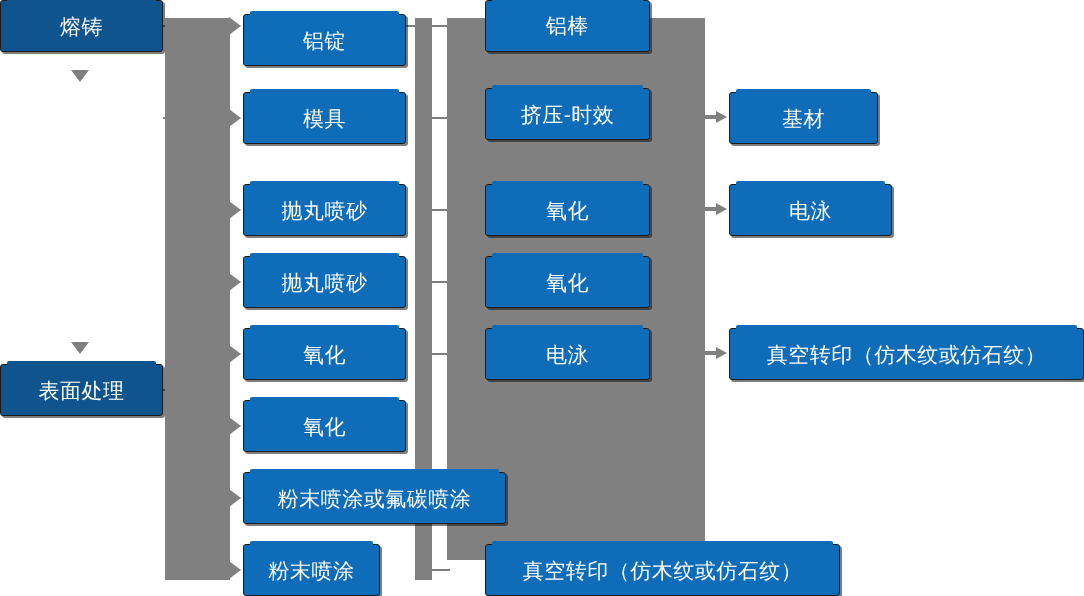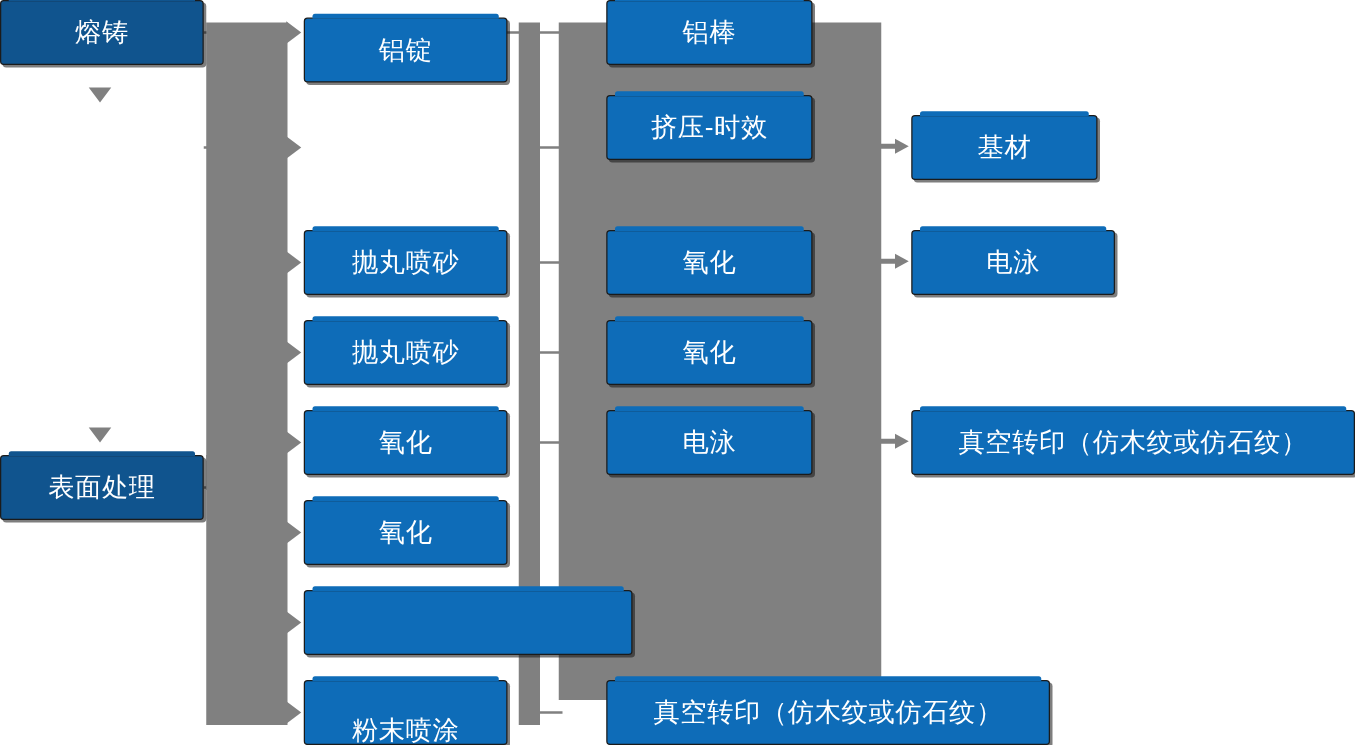--- a/index.html
+++ b/index.html
@@ -151,49 +151,54 @@
   </div>
   <div class="box box-dark" style="left:0px; top:364px; width:163px; height:52px;">
     <span class="cap"></span>
     <span>表面处理</span>
   </div>
 
   <div class="box box-light" style="left:243px; top:14px; width:163px; height:52px;">
     <span class="cap"></span>
     <span>铝锭</span>
   </div>
+  <div class="box box-light" style="left:243px; top:92px; width:163px; height:52px;">
+    <span class="cap"></span>
+    <span>模具</span>
+  </div>
   <div class="box box-light" style="left:243px; top:184px; width:163px; height:52px;">
     <span class="cap"></span>
     <span>抛丸喷砂</span>
   </div>
   <div class="box box-light" style="left:243px; top:256px; width:163px; height:52px;">
     <span class="cap"></span>
     <span>抛丸喷砂</span>
   </div>
   <div class="box box-light" style="left:243px; top:328px; width:163px; height:52px;">
     <span class="cap"></span>
     <span>氧化</span>
   </div>
   <div class="box box-light" style="left:243px; top:400px; width:163px; height:52px;">
     <span class="cap"></span>
     <span>氧化</span>
   </div>
   <div class="box box-light" style="left:243px; top:472px; width:263px; height:52px;">
     <span class="cap"></span>
-  </div>
-  <div class="box box-light" style="left:243px; top:544px; width:163px; height:52px;align-items:flex-end;">
+    <span>粉末喷涂或氟碳喷涂</span>
+  </div>
+  <div class="box box-light" style="left:243px; top:544px; width:137px; height:52px;">
     <span class="cap"></span>
     <span>粉末喷涂</span>
   </div>
 
   <div class="box box-light" style="left:485px; top:0px; width:165px; height:52px;font-family:Liberation Serif, serif;">
     <span class="cap"></span>
     <span>铝棒</span>
   </div>
-  <div class="box box-light" style="left:485px; top:76px; width:165px; height:52px;">
+  <div class="box box-light" style="left:485px; top:88px; width:165px; height:52px;">
     <span class="cap"></span>
     <span>挤压-时效</span>
   </div>
   <div class="box box-light" style="left:485px; top:184px; width:165px; height:52px;">
     <span class="cap"></span>
     <span>氧化</span>
   </div>
   <div class="box box-light" style="left:485px; top:256px; width:165px; height:52px;">
     <span class="cap"></span>
     <span>氧化</span>

